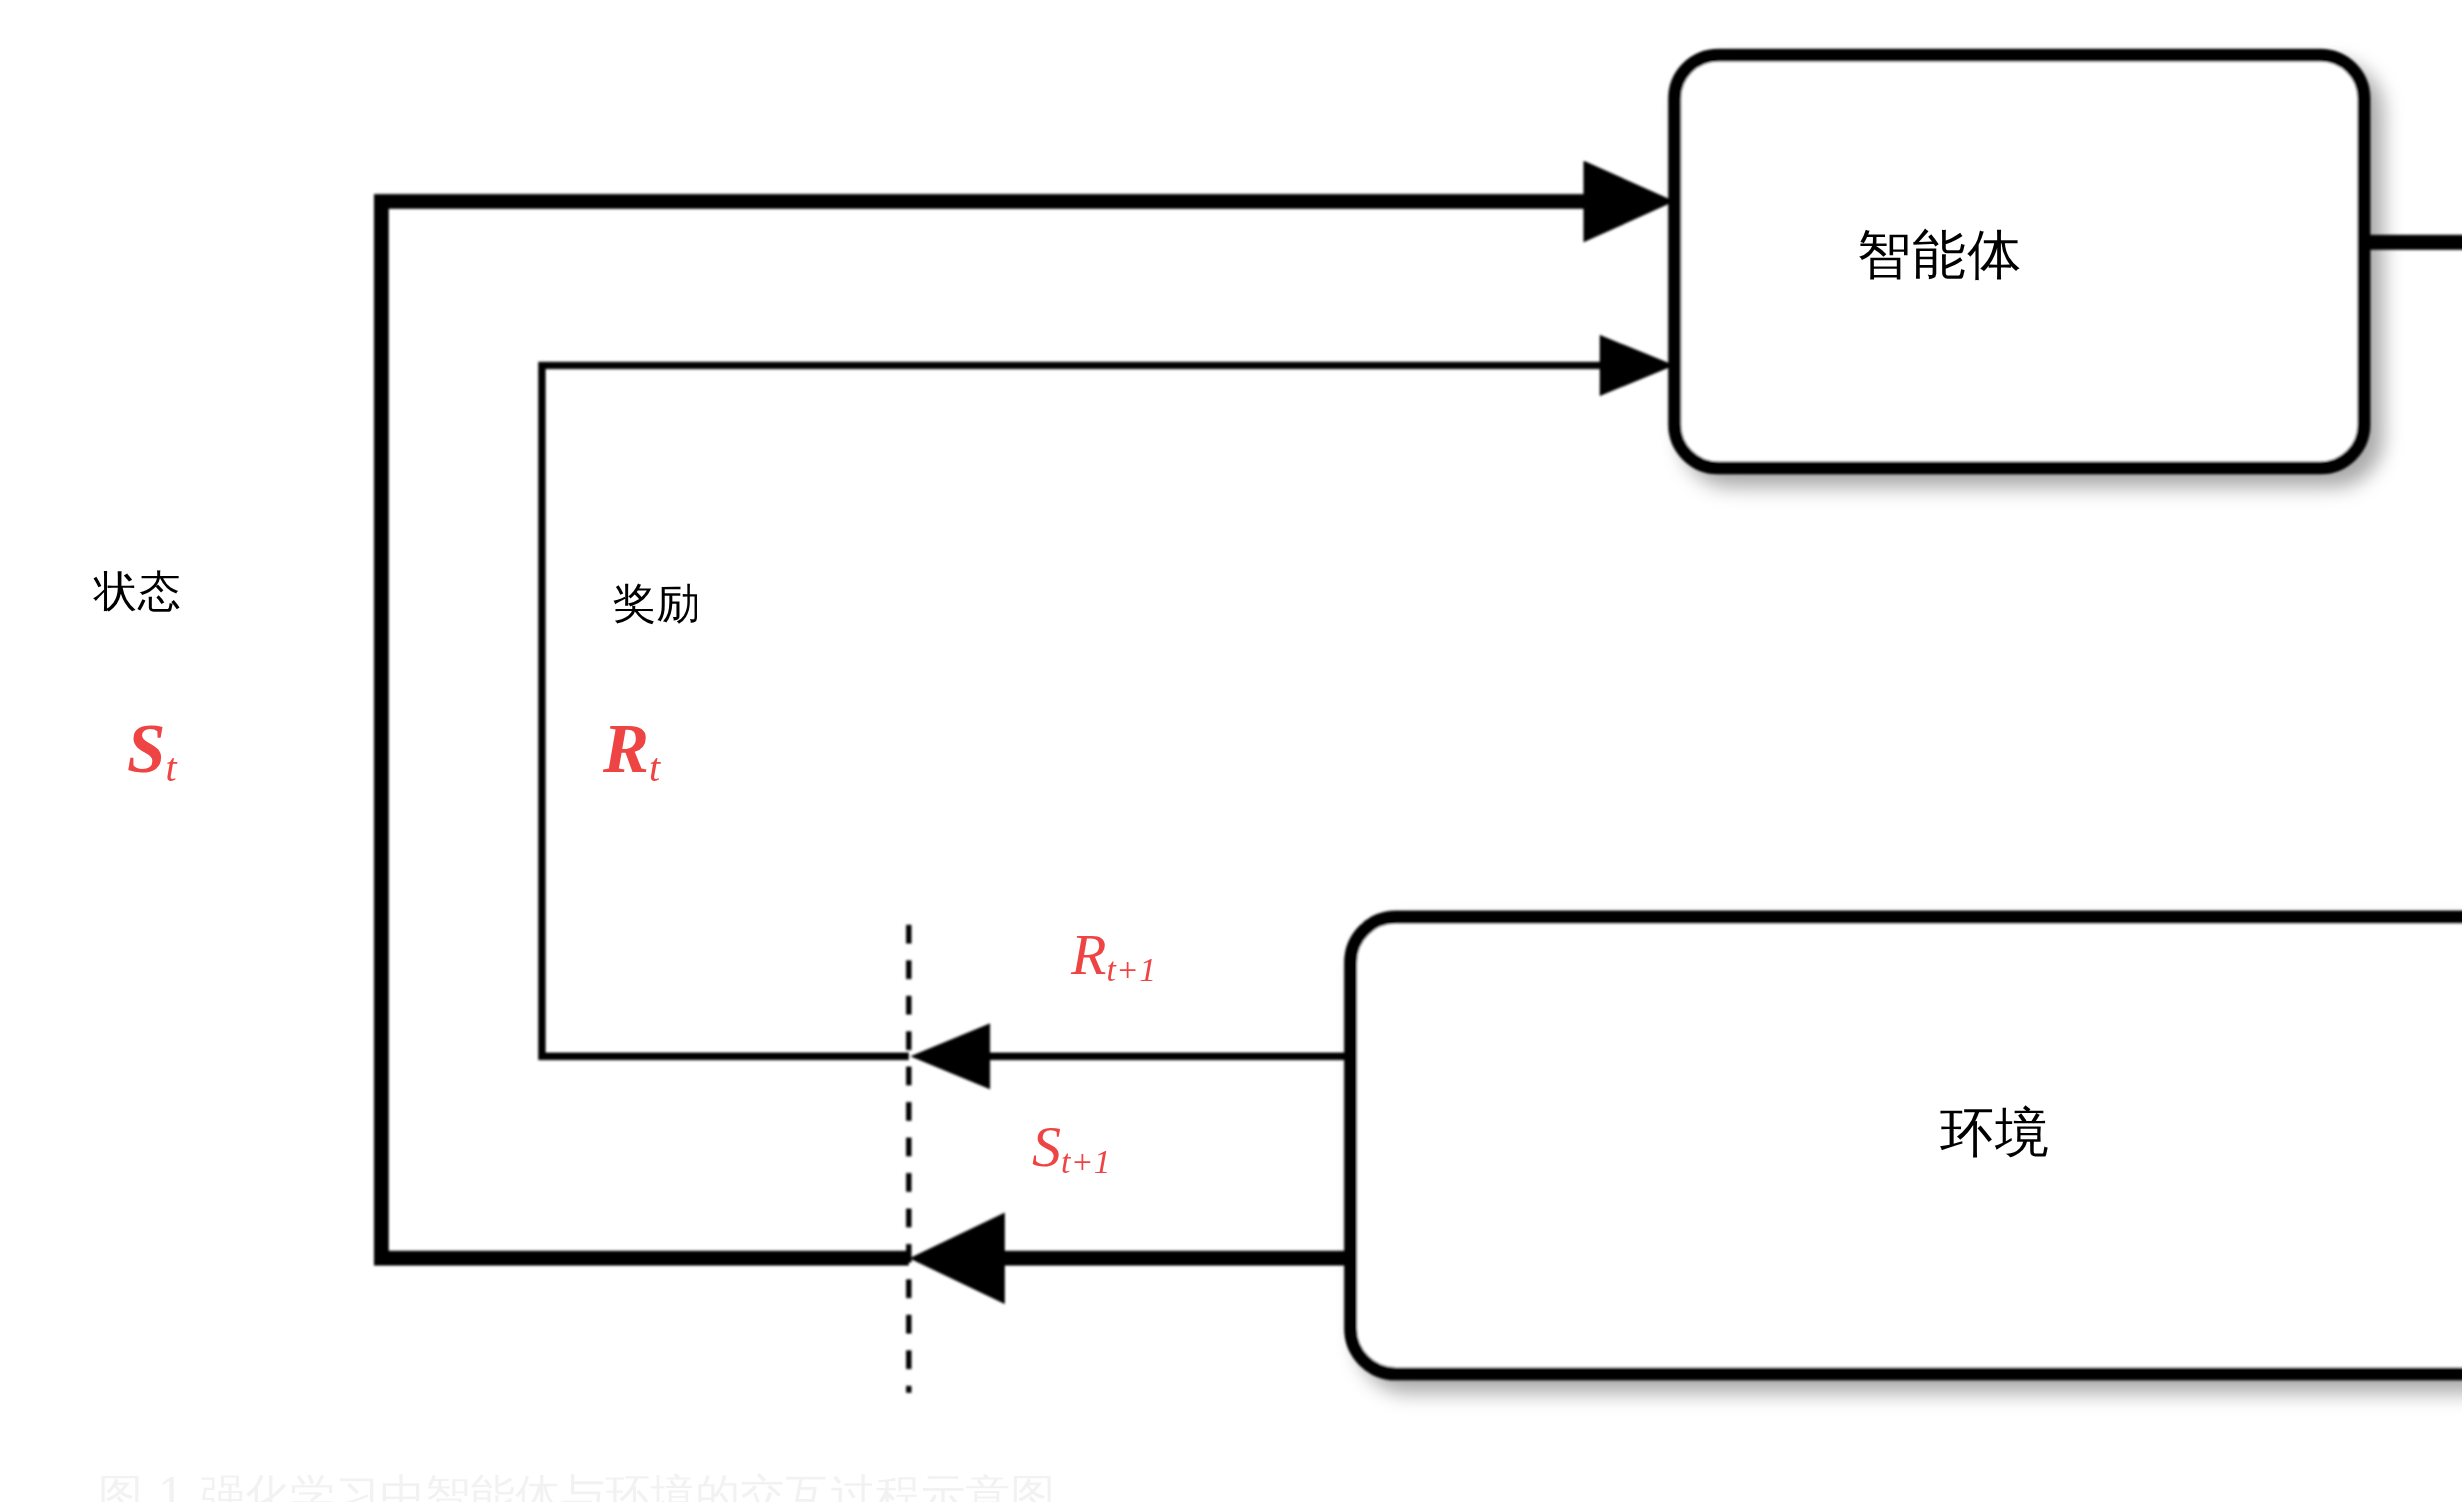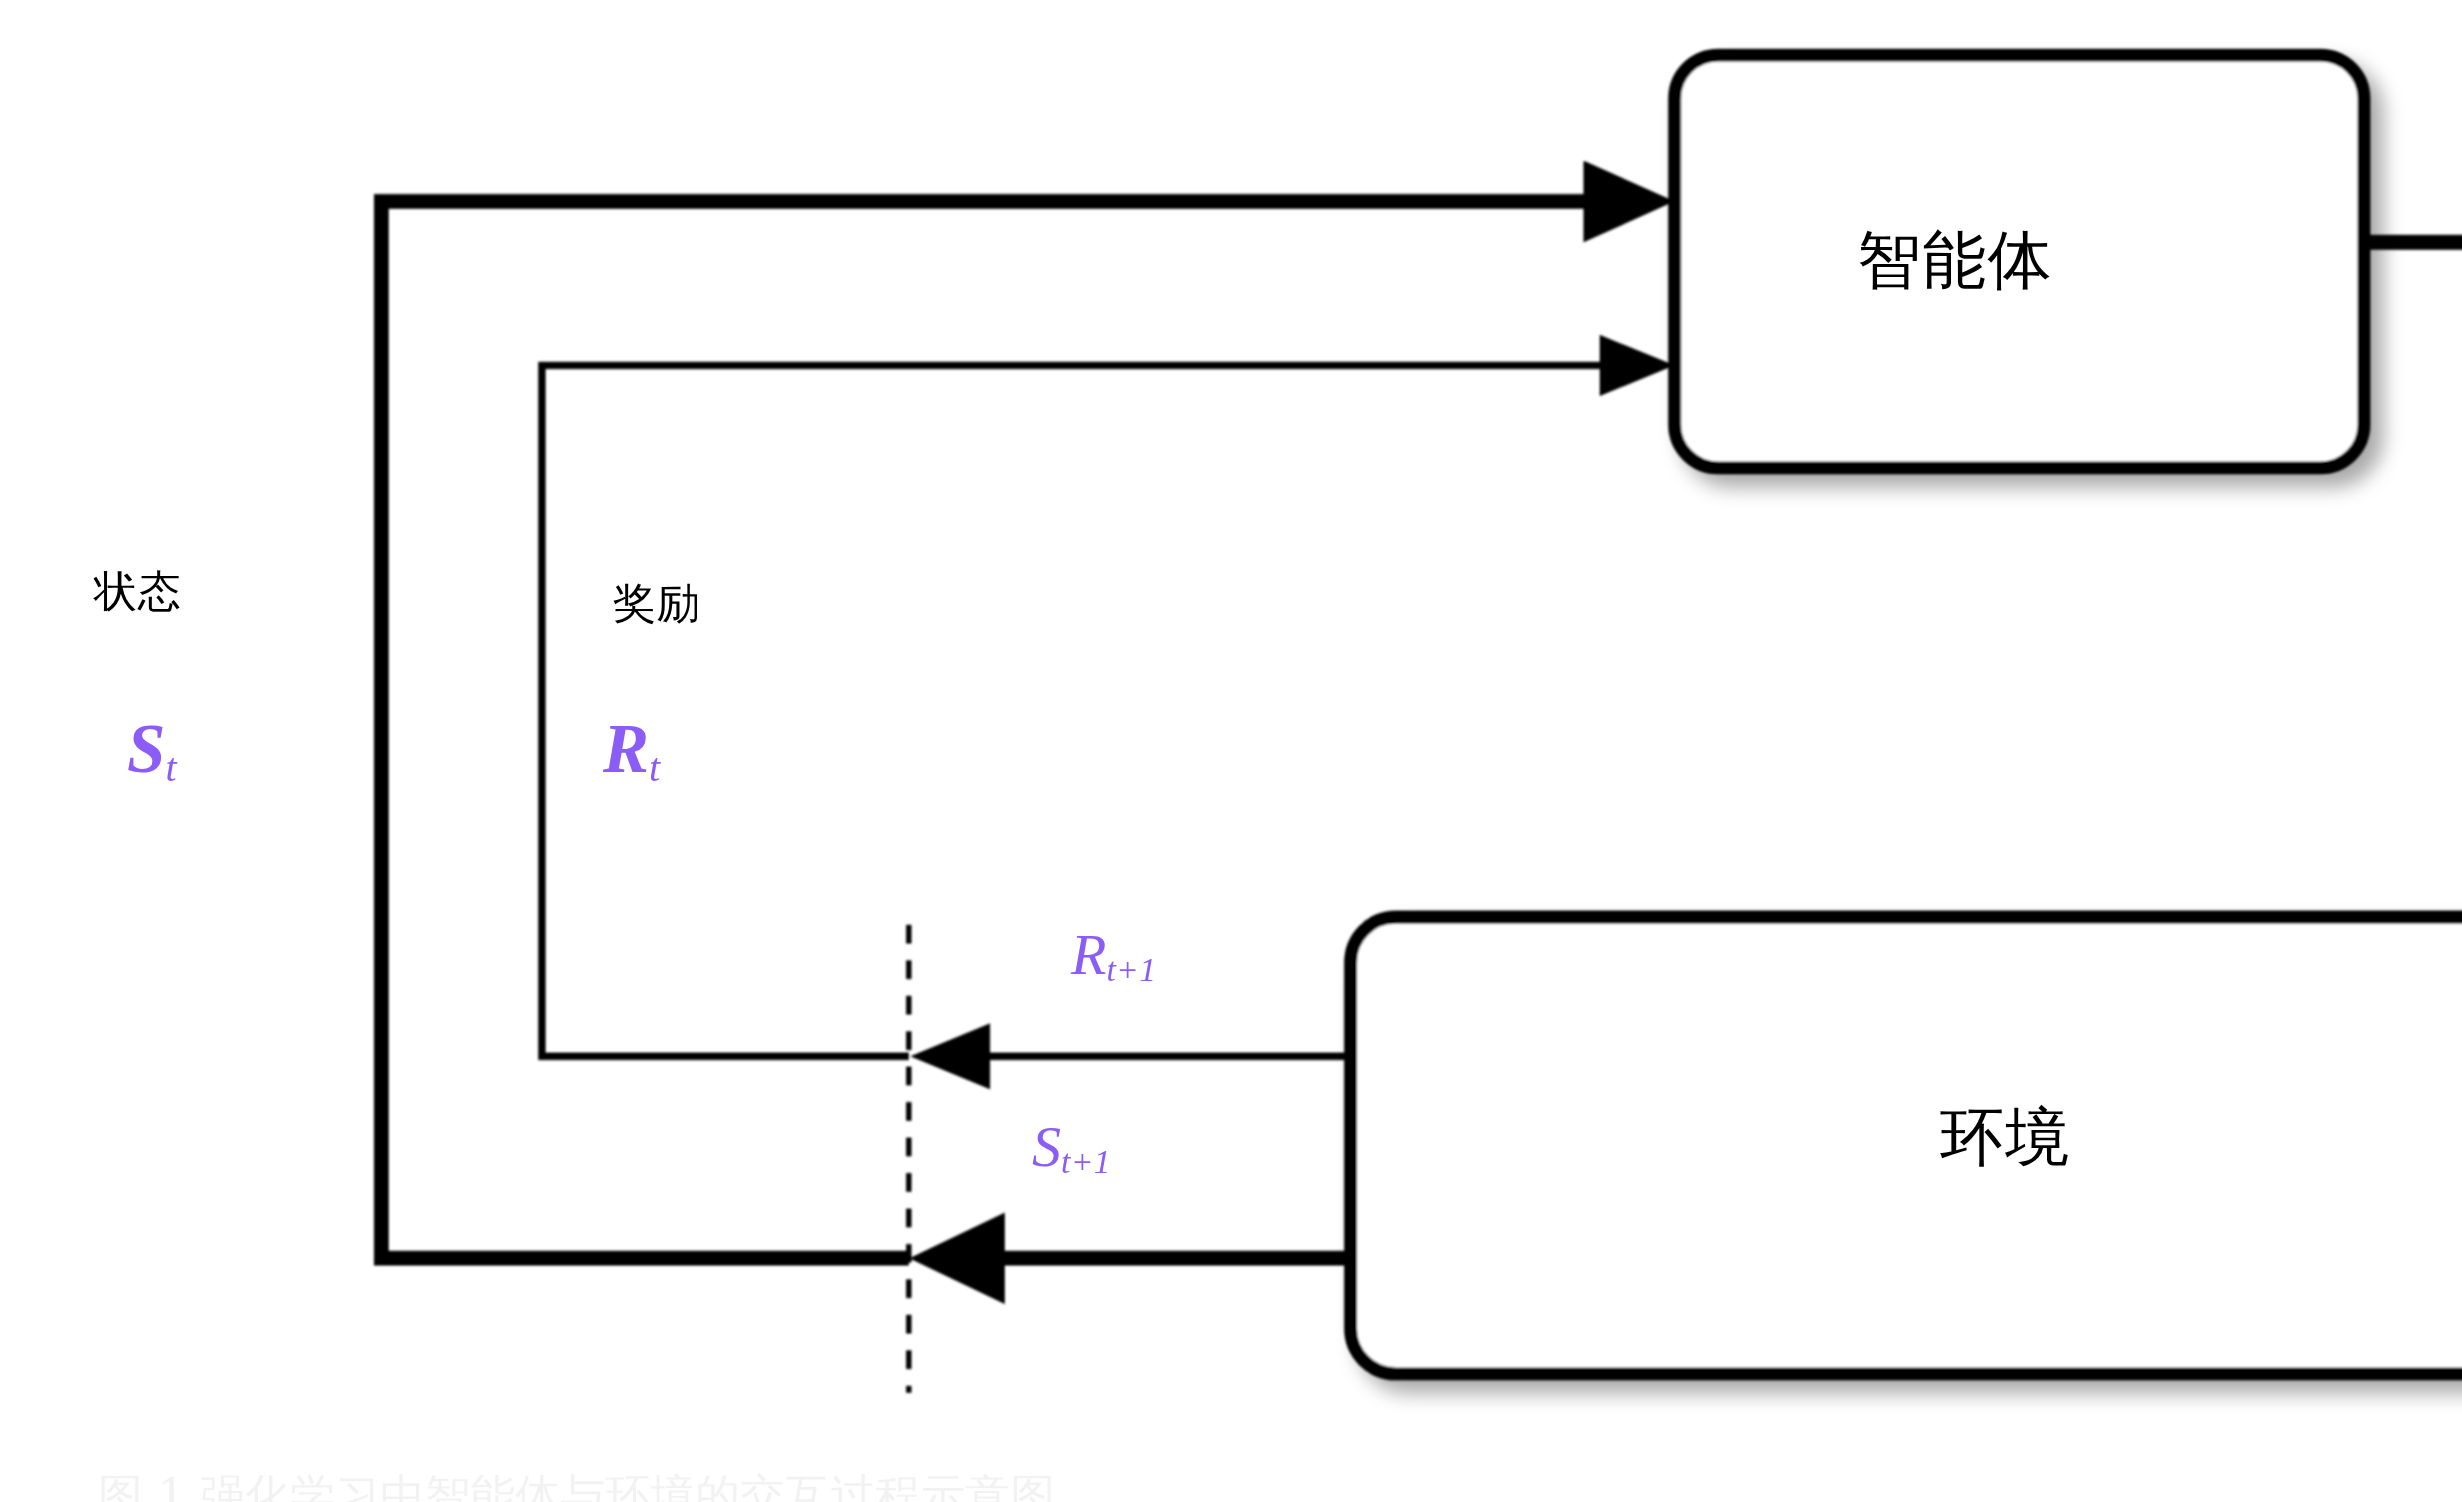--- a/index.html
+++ b/index.html
@@ -13,30 +13,30 @@
 
   .cjk-label{
     position:absolute;
     font-family:"DejaVu Serif","Liberation Serif",serif;
     color:#000;
     white-space:nowrap;
     letter-spacing:0.02em;
     line-height:1;
   }
   .box-label{
-    font-size:64px;
+    font-size:54px;
   }
   .side-label{
     font-size:43px;
   }
   .math-label{
     position:absolute;
     font-family:"Liberation Serif","DejaVu Serif",serif;
     font-style:italic;
-    color:#8b5cf6;
+    color:#ef4444;
     white-space:nowrap;
     line-height:1;
   }
   .math-big{font-size:69px;font-weight:700;}
   .math-mid{font-size:58px;font-weight:400;}
   .math-label sub{
     font-size:0.58em;
     font-style:italic;
     vertical-align:-0.22em;
     font-weight:400;

